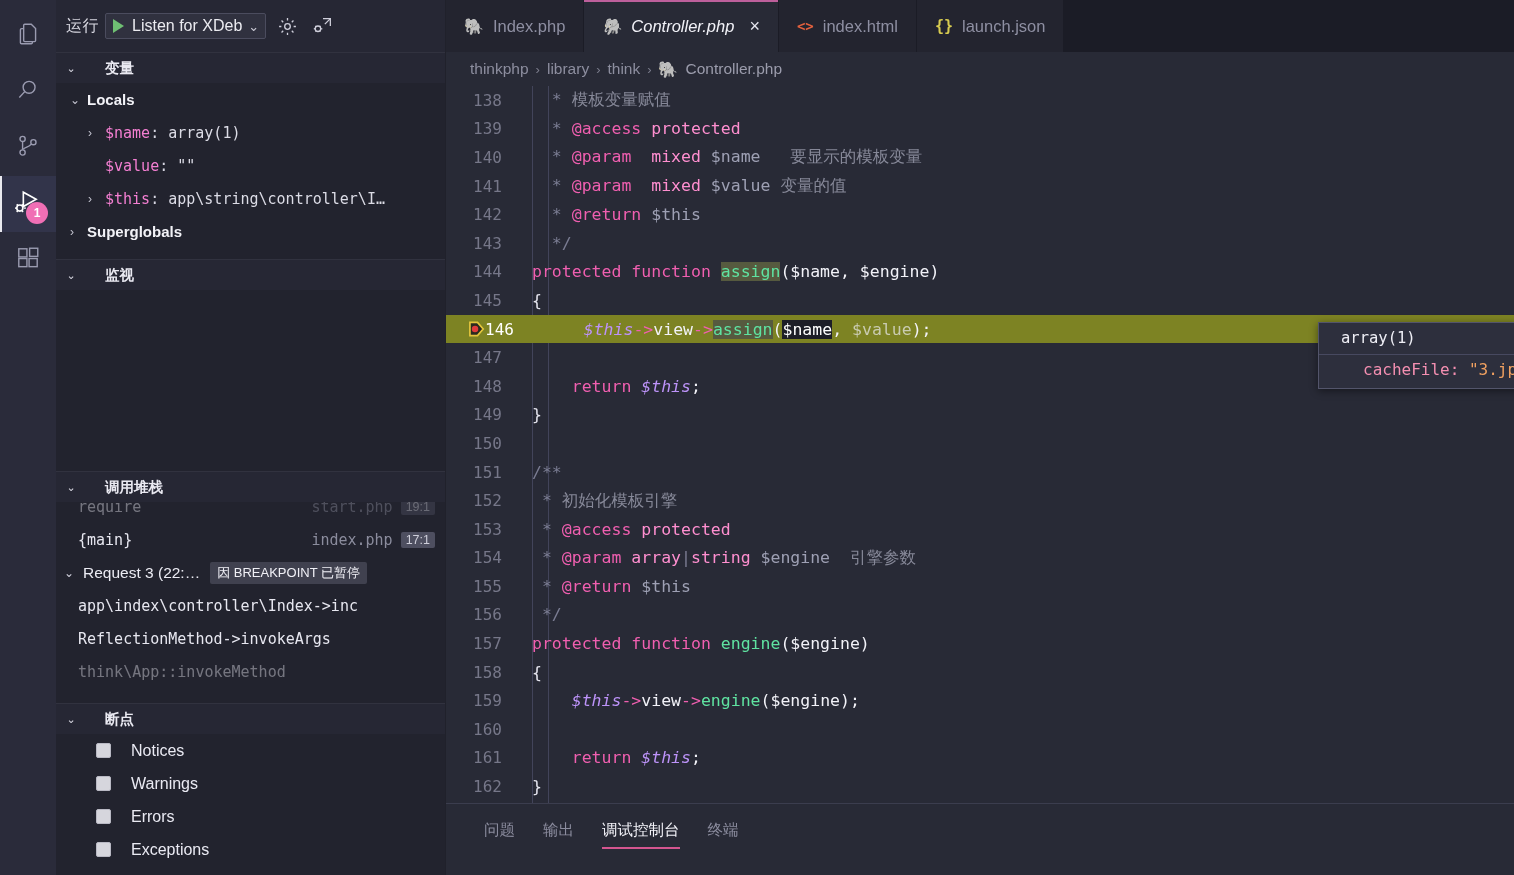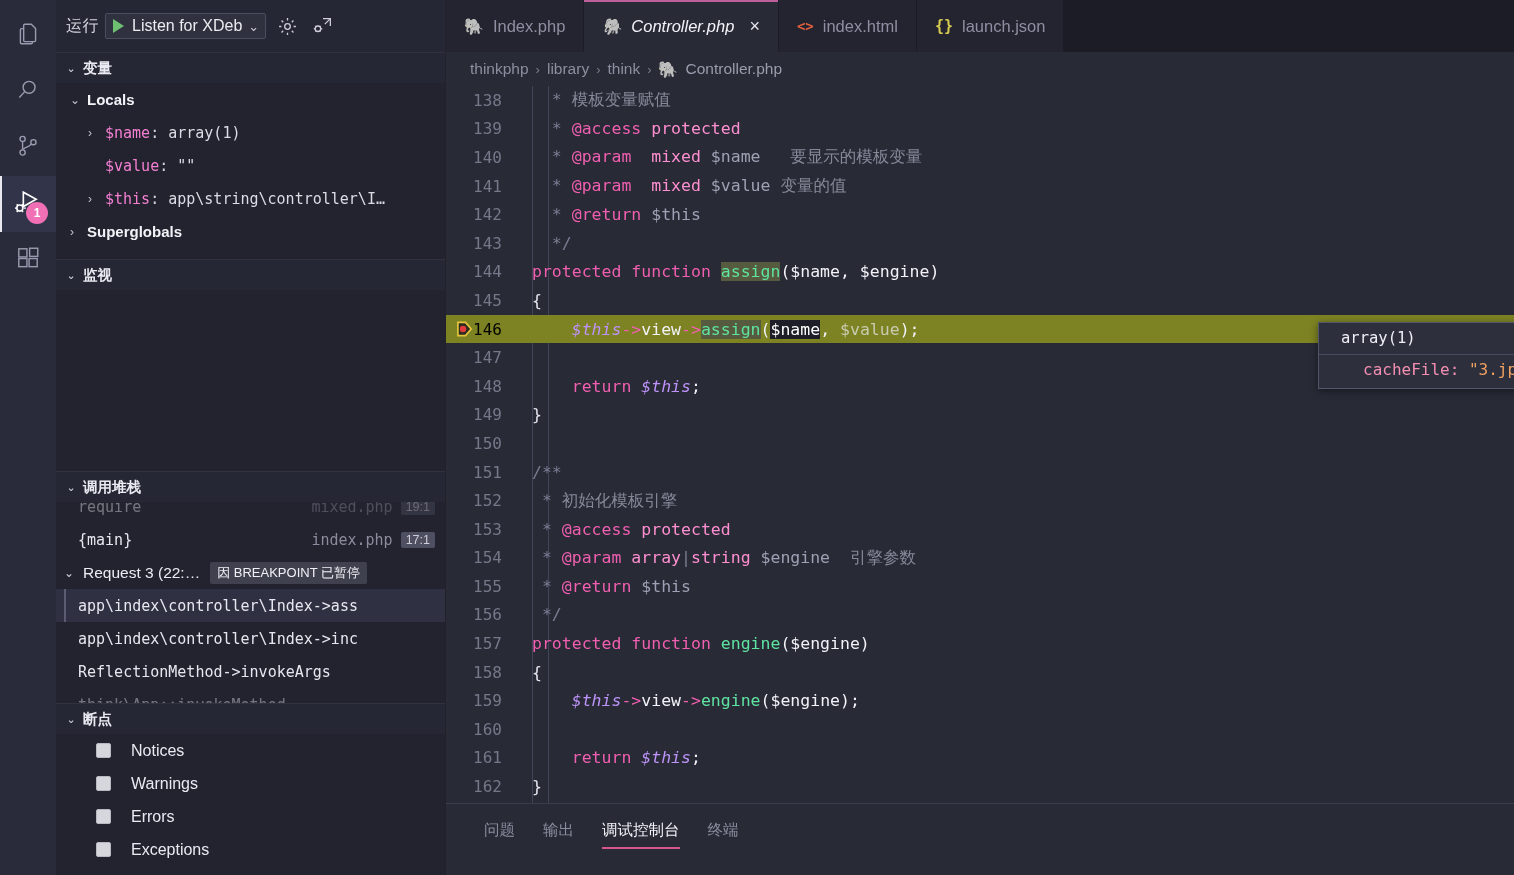--- a/index.html
+++ b/index.html
@@ -81,21 +81,21 @@
 
   .section { display: flex; flex-direction: column; flex: none; overflow: hidden; }
   .sec-header {
     height: 31px; display: flex; align-items: center;
     padding-left: 8px; gap: 5px;
     background: #262734;
     border-top: 1px solid #31323f;
     flex: none;
   }
   .sec-header .tw { color: #d8d8e2; font-size: 11px; width: 14px; text-align: center; }
-  .sec-title { color: #eaeaf2; font-size: 14.5px; font-weight: bold; }
+  .sec-title { color: #eaeaf2; font-size: 14.5px; font-weight: bold; margin-left: 22px; }
   .sec-body { background: #22232e; overflow: hidden; position: relative; }
 
   .tree-row {
     display: flex; align-items: center;
     height: 33px; padding-left: 14px;
     font-family: "DejaVu Sans Mono", "Liberation Mono", monospace;
     font-size: 15px; color: #dcdce6;
     white-space: nowrap;
   }
   .tree-row .tw {
@@ -185,21 +185,21 @@
     background: #282a36;
     font-family: "DejaVu Sans Mono", "Liberation Mono", monospace;
     font-size: 16.5px;
   }
   .code-line { height: 28.6px; display: flex; align-items: center; position: relative; white-space: pre; }
   .code-line.hl { background: #7d8323; }
   .gutter {
     width: 68px; flex: none; text-align: right; padding-right: 12px;
     color: #767789; font-size: 16px; position: relative;
   }
-  .code-line.hl .gutter { color: #000000; }
+  .code-line.hl .gutter { color: #ffffff; margin-left: 12px; }
   .bp-marker {
     position: absolute; left: 10px; top: 50%; transform: translateY(-50%);
     width: 19px; height: 19px;
   }
   .guide {
     position: absolute; left: 86px; top: 0; bottom: 0; width: 1px; background: #42445a;
   }
   .guide2 { left: 102px; }
   .code-text { padding-left: 18px; }
 
@@ -385,35 +385,32 @@
     </div>
 
     <div class="section">
       <div class="sec-header">
         <span class="tw">⌄</span>
         <span class="sec-title">调用堆栈</span>
       </div>
       <div class="sec-body" style="height:201px">
         <div class="stack-row fade-row" style="margin-top:-12px">
           <span class="stack-name">require</span>
-          <span class="stack-file">mixed.php</span>
+          <span class="stack-file">start.php</span>
           <span class="stack-pos">19:1</span>
         </div>
         <div class="stack-row">
           <span class="stack-name">{main}</span>
           <span class="stack-file">index.php</span>
           <span class="stack-pos">17:1</span>
         </div>
         <div class="stack-row thread">
           <span class="tw">⌄</span>
           <span class="thread-label">Request 3 (22:…</span>
           <span class="pause-badge">因 BREAKPOINT 已暂停</span>
-        </div>
-        <div class="stack-row sel">
-          <span class="stack-name">app\index\controller\Index-&gt;ass</span>
         </div>
         <div class="stack-row">
           <span class="stack-name">app\index\controller\Index-&gt;inc</span>
         </div>
         <div class="stack-row">
           <span class="stack-name">ReflectionMethod-&gt;invokeArgs</span>
         </div>
         <div class="stack-row fade-row">
           <span class="stack-name">think\App::invokeMethod</span>
         </div>

